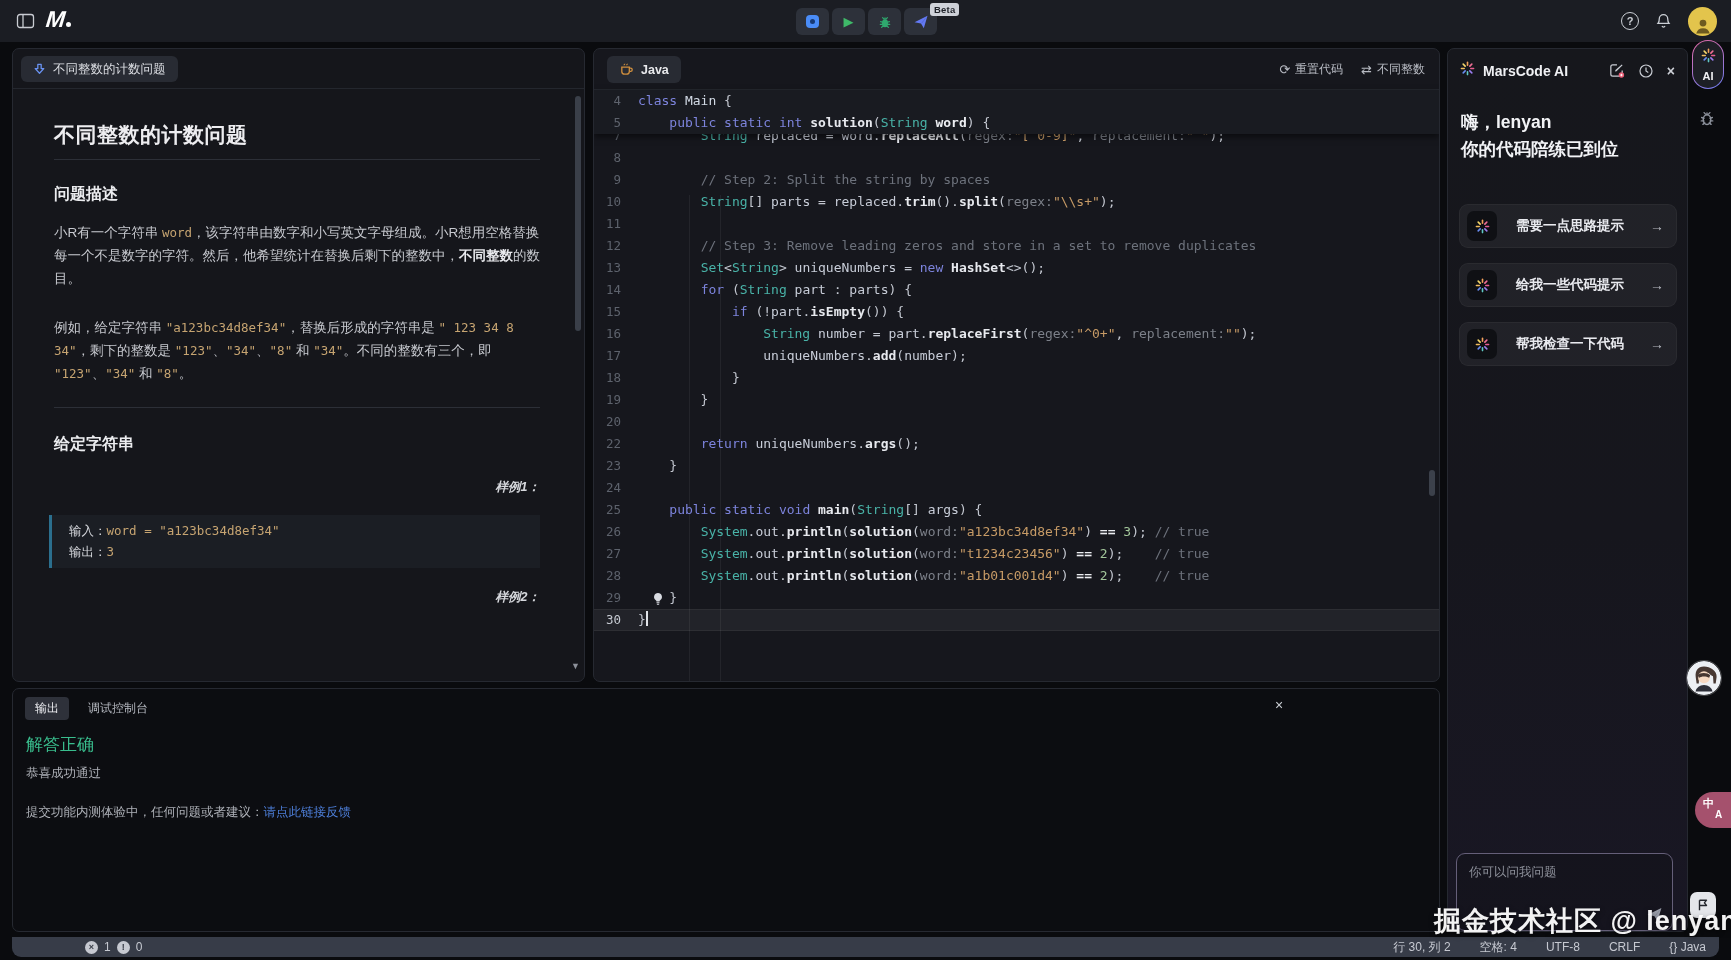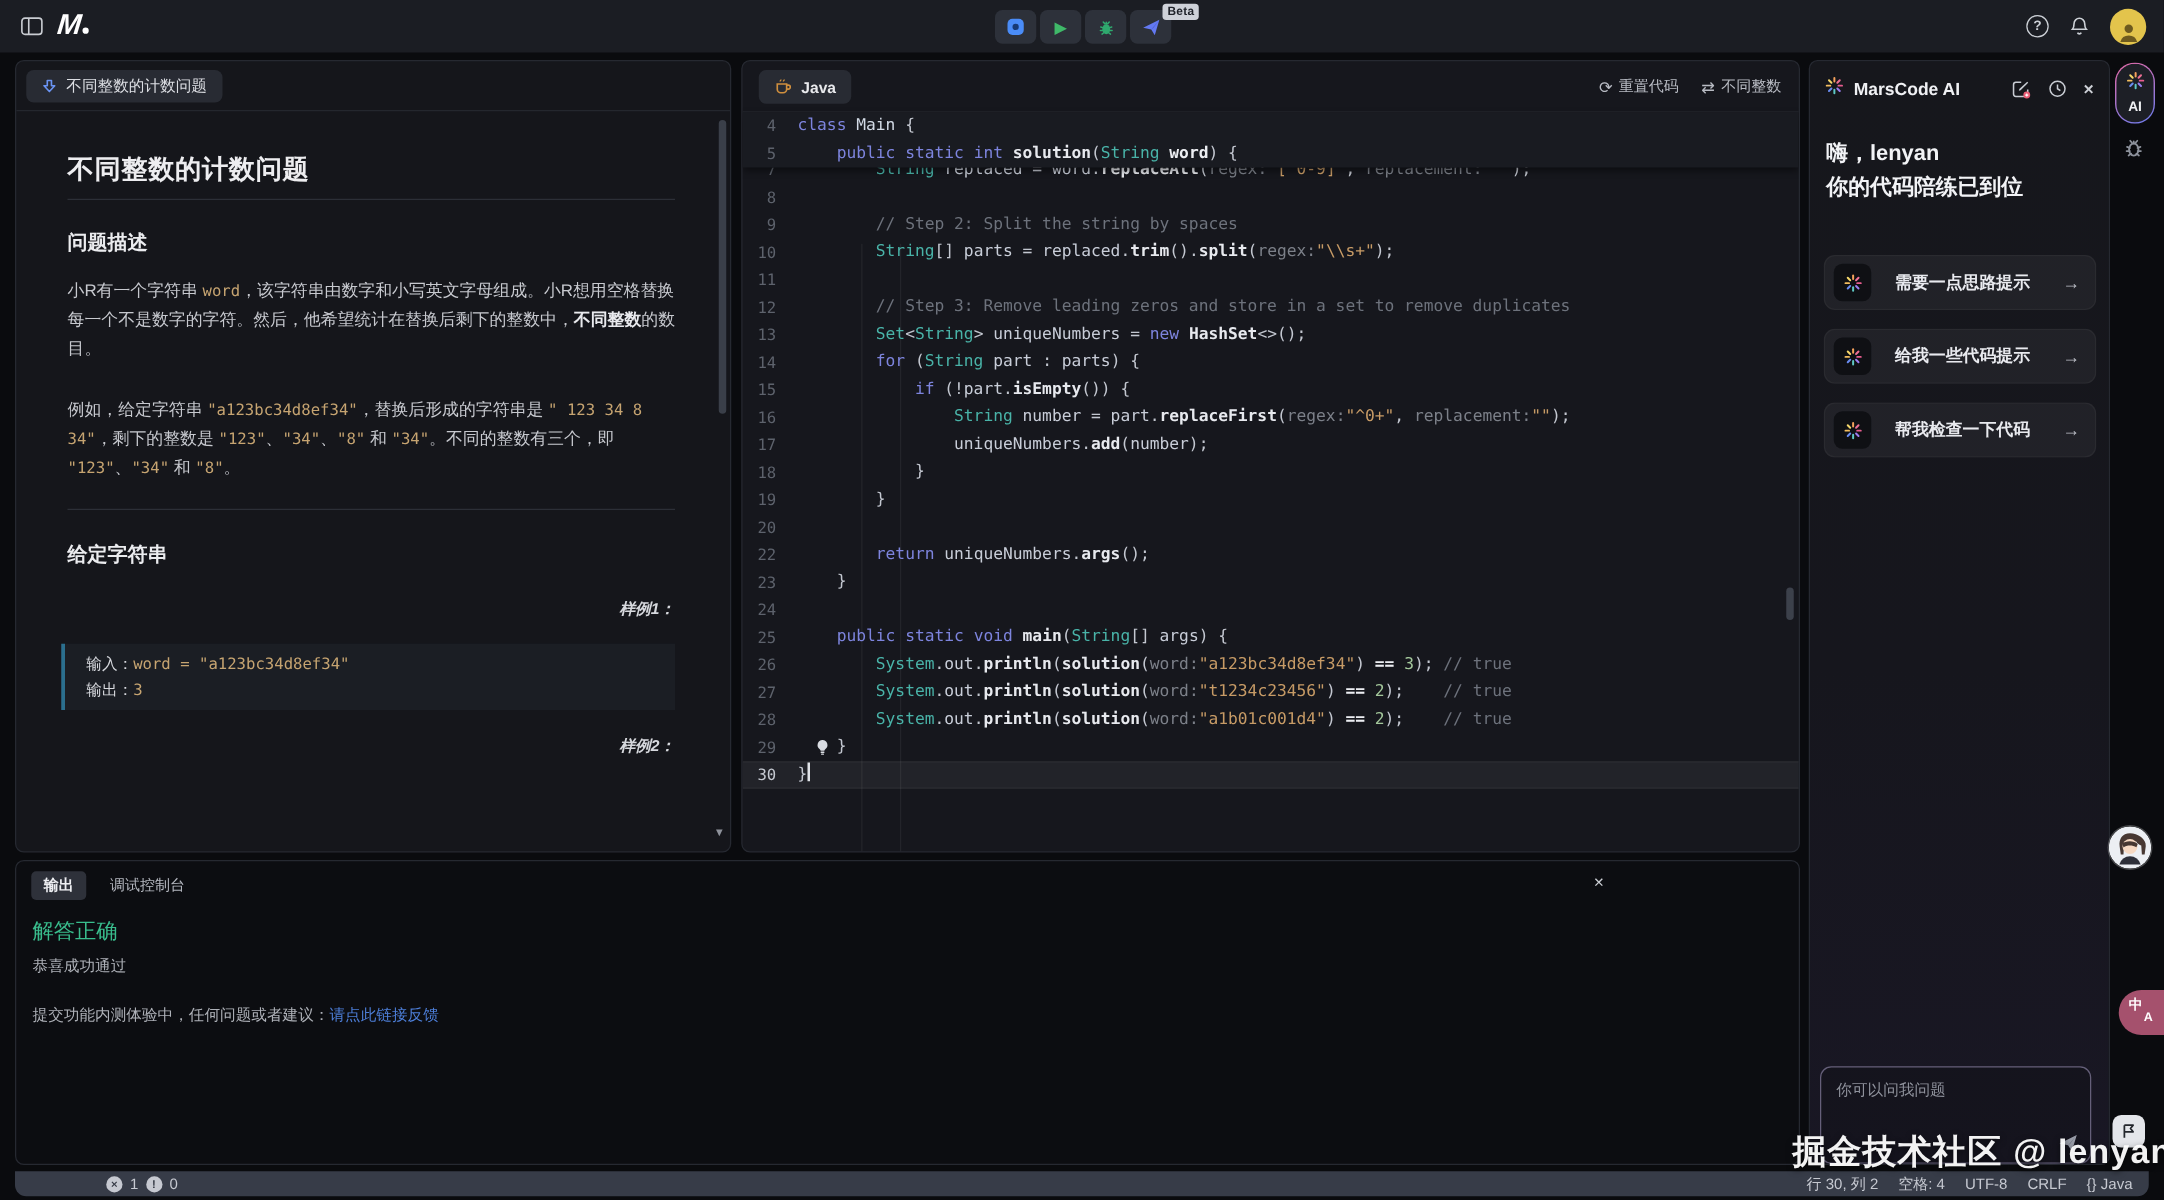--- a/index.html
+++ b/index.html
@@ -78,21 +78,21 @@
   .tk-k { color:#7d84dd; } .tk-t { color:#49b3a8; } .tk-t2 { color:#d3dbe6; }
   .tk-m { color:#e7e9ee; font-weight:bold; } .tk-v { color:#c8cdd8; }
   .tk-s { color:#c79b66; } .tk-num { color:#a3c79b; } .tk-c { color:#6d727c; }
   .tk-h { color:#7c8089; } .tk-p { color:#c3c7d0; } .tk-b { color:#eceef2; font-weight:bold; }
   .e-thumb { position:absolute; right:4px; top:380px; width:6px; height:26px; background:#3c414b; border-radius:3px; cursor:pointer; }
 
   
   .output { left:12px; top:688px; width:1428px; height:244px; background:#0c0d11; border-radius:7px; }
   .o-tabs { position:relative; padding:8px 12px 0; display:flex; align-items:center; gap:19px; }
   .o-tab { font-size:12px; color:#b4b7bf; cursor:pointer; }
-  .o-tab.active { background:#2e313a; border-radius:4px; padding:3px 10px; font-weight:bold; color:#edeef2; }
+  .o-tab.active { background:#2e313a; border-radius:4px; padding:3px 10px; font-weight:normal; color:#edeef2; }
   .o-close { position:absolute; left:1262px; top:8px; color:#cdd0d6; font-size:14px; cursor:pointer; }
   .o-result { margin:13px 0 0 13px; font-size:17px; color:#39bd8d; }
   .o-sub { margin:9px 0 0 13px; font-size:12.5px; color:#aeb1b8; }
   .o-feedback { margin:22px 0 0 13px; font-size:12.5px; color:#aeb1b8; }
   .o-feedback a { color:#4d7ed8; text-decoration:none; cursor:pointer; }
 
   
   .ai { left:1447px; top:48px; width:241px; height:884px;
     background:linear-gradient(180deg,#16171c 0%, #16161d 55%, #191724 100%); }
   .ai-header { display:flex; align-items:center; padding:12px 12px 0 12px; gap:8px; }
@@ -106,21 +106,21 @@
     border-radius:9px; margin-bottom:15px; display:flex; align-items:center; padding:0 12px 0 7px; cursor:pointer; }
   .ai-card .ibox { width:30px; height:30px; background:#0f1014; border-radius:7px; display:flex; align-items:center; justify-content:center; }
   .ai-card .lbl { margin-left:19px; font-size:13.5px; font-weight:bold; color:#e9eaef; flex:1; }
   .ai-card .arr { color:#b9bcc4; font-size:14px; }
   .ai-input { position:absolute; left:8px; top:804px; width:217px; height:78px; border:1px solid #655f79;
     border-radius:9px; background:rgba(18,19,25,.55); cursor:text; }
   .ai-input .ph { position:absolute; left:12px; top:10px; font-size:12.5px; color:#8f929c; }
   .ai-send { position:absolute; right:9px; bottom:7px; cursor:pointer; }
 
   
-  .ai-pill { position:absolute; left:1692px; top:50px; width:32px; height:49px; border-radius:16px;
+  .ai-pill { position:absolute; left:1692px; top:40px; width:32px; height:49px; border-radius:16px;
     background:linear-gradient(#1d1f26,#1d1f26) padding-box, linear-gradient(150deg,#e86aa6,#6a7df0) border-box;
     border:1px solid transparent; display:flex; flex-direction:column; align-items:center; justify-content:center; gap:3px; cursor:pointer; }
   .ai-pill .ai-txt { font-size:11px; font-weight:bold; color:#f0f1f4; }
   .strip-bug { position:absolute; left:1697px; top:108px; cursor:pointer; }
   .strip-avatar { position:absolute; left:1687px; top:661px; width:34px; height:34px; border-radius:50%;
     overflow:hidden; box-shadow:0 0 0 1px rgba(255,255,255,.25); cursor:pointer; }
   .trans-pill { position:absolute; left:1695px; top:792px; width:40px; height:36px; border-radius:18px 0 0 18px;
     background:#a5516d; color:#fff; cursor:pointer; }
   .trans-pill .zh { position:absolute; left:8px; top:4px; font-size:11px; font-weight:bold; }
   .trans-pill .en { position:absolute; left:20px; top:17px; font-size:10px; font-weight:bold; }
@@ -130,21 +130,21 @@
   
   .watermark { position:absolute; left:1434px; top:903px; font-size:27px; font-weight:bold; color:rgba(255,255,255,.95);
     letter-spacing:1px; text-shadow:0 2px 5px rgba(0,0,0,.55); z-index:50; white-space:nowrap; }
 
   
   .statusbar { position:absolute; left:12px; top:937px; width:1707px; height:20px; background:#373c48; border-radius:0 0 9px 9px; }
   .sb-left { position:absolute; left:73px; top:0; height:20px; display:flex; align-items:center; gap:6px;
     font-size:12px; color:#c6c9d1; cursor:pointer; }
   .sb-dot { width:13px; height:13px; border-radius:50%; background:#c6c9d1; color:#353a45; font-size:9px;
     font-weight:bold; text-align:center; line-height:13px; }
-  .sb-right { position:absolute; right:13px; top:0; height:20px; display:flex; align-items:center; gap:16px;
+  .sb-right { position:absolute; right:13px; top:0; height:20px; display:flex; align-items:center; gap:29px;
     font-size:12px; color:#c6c9d1; }
   .sb-right span { cursor:pointer; white-space:nowrap; }
 </style>
 </head>
 <body>
 
 <div class="topbar">
   <svg class="tb-toggle" viewBox="0 0 18 16" fill="none" stroke="#c9ccd2" stroke-width="1.3">
       <rect x="1" y="1.5" width="16" height="13" rx="2.5"></rect>
       <line x1="6.5" y1="1.5" x2="6.5" y2="14.5"></line>

